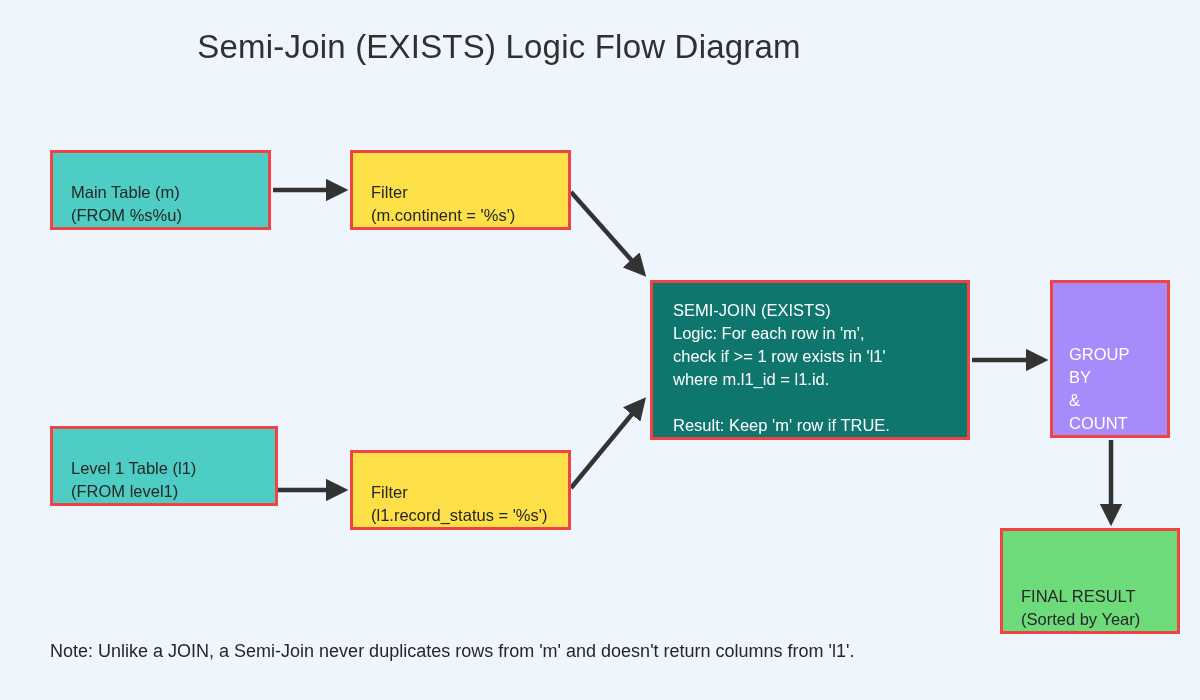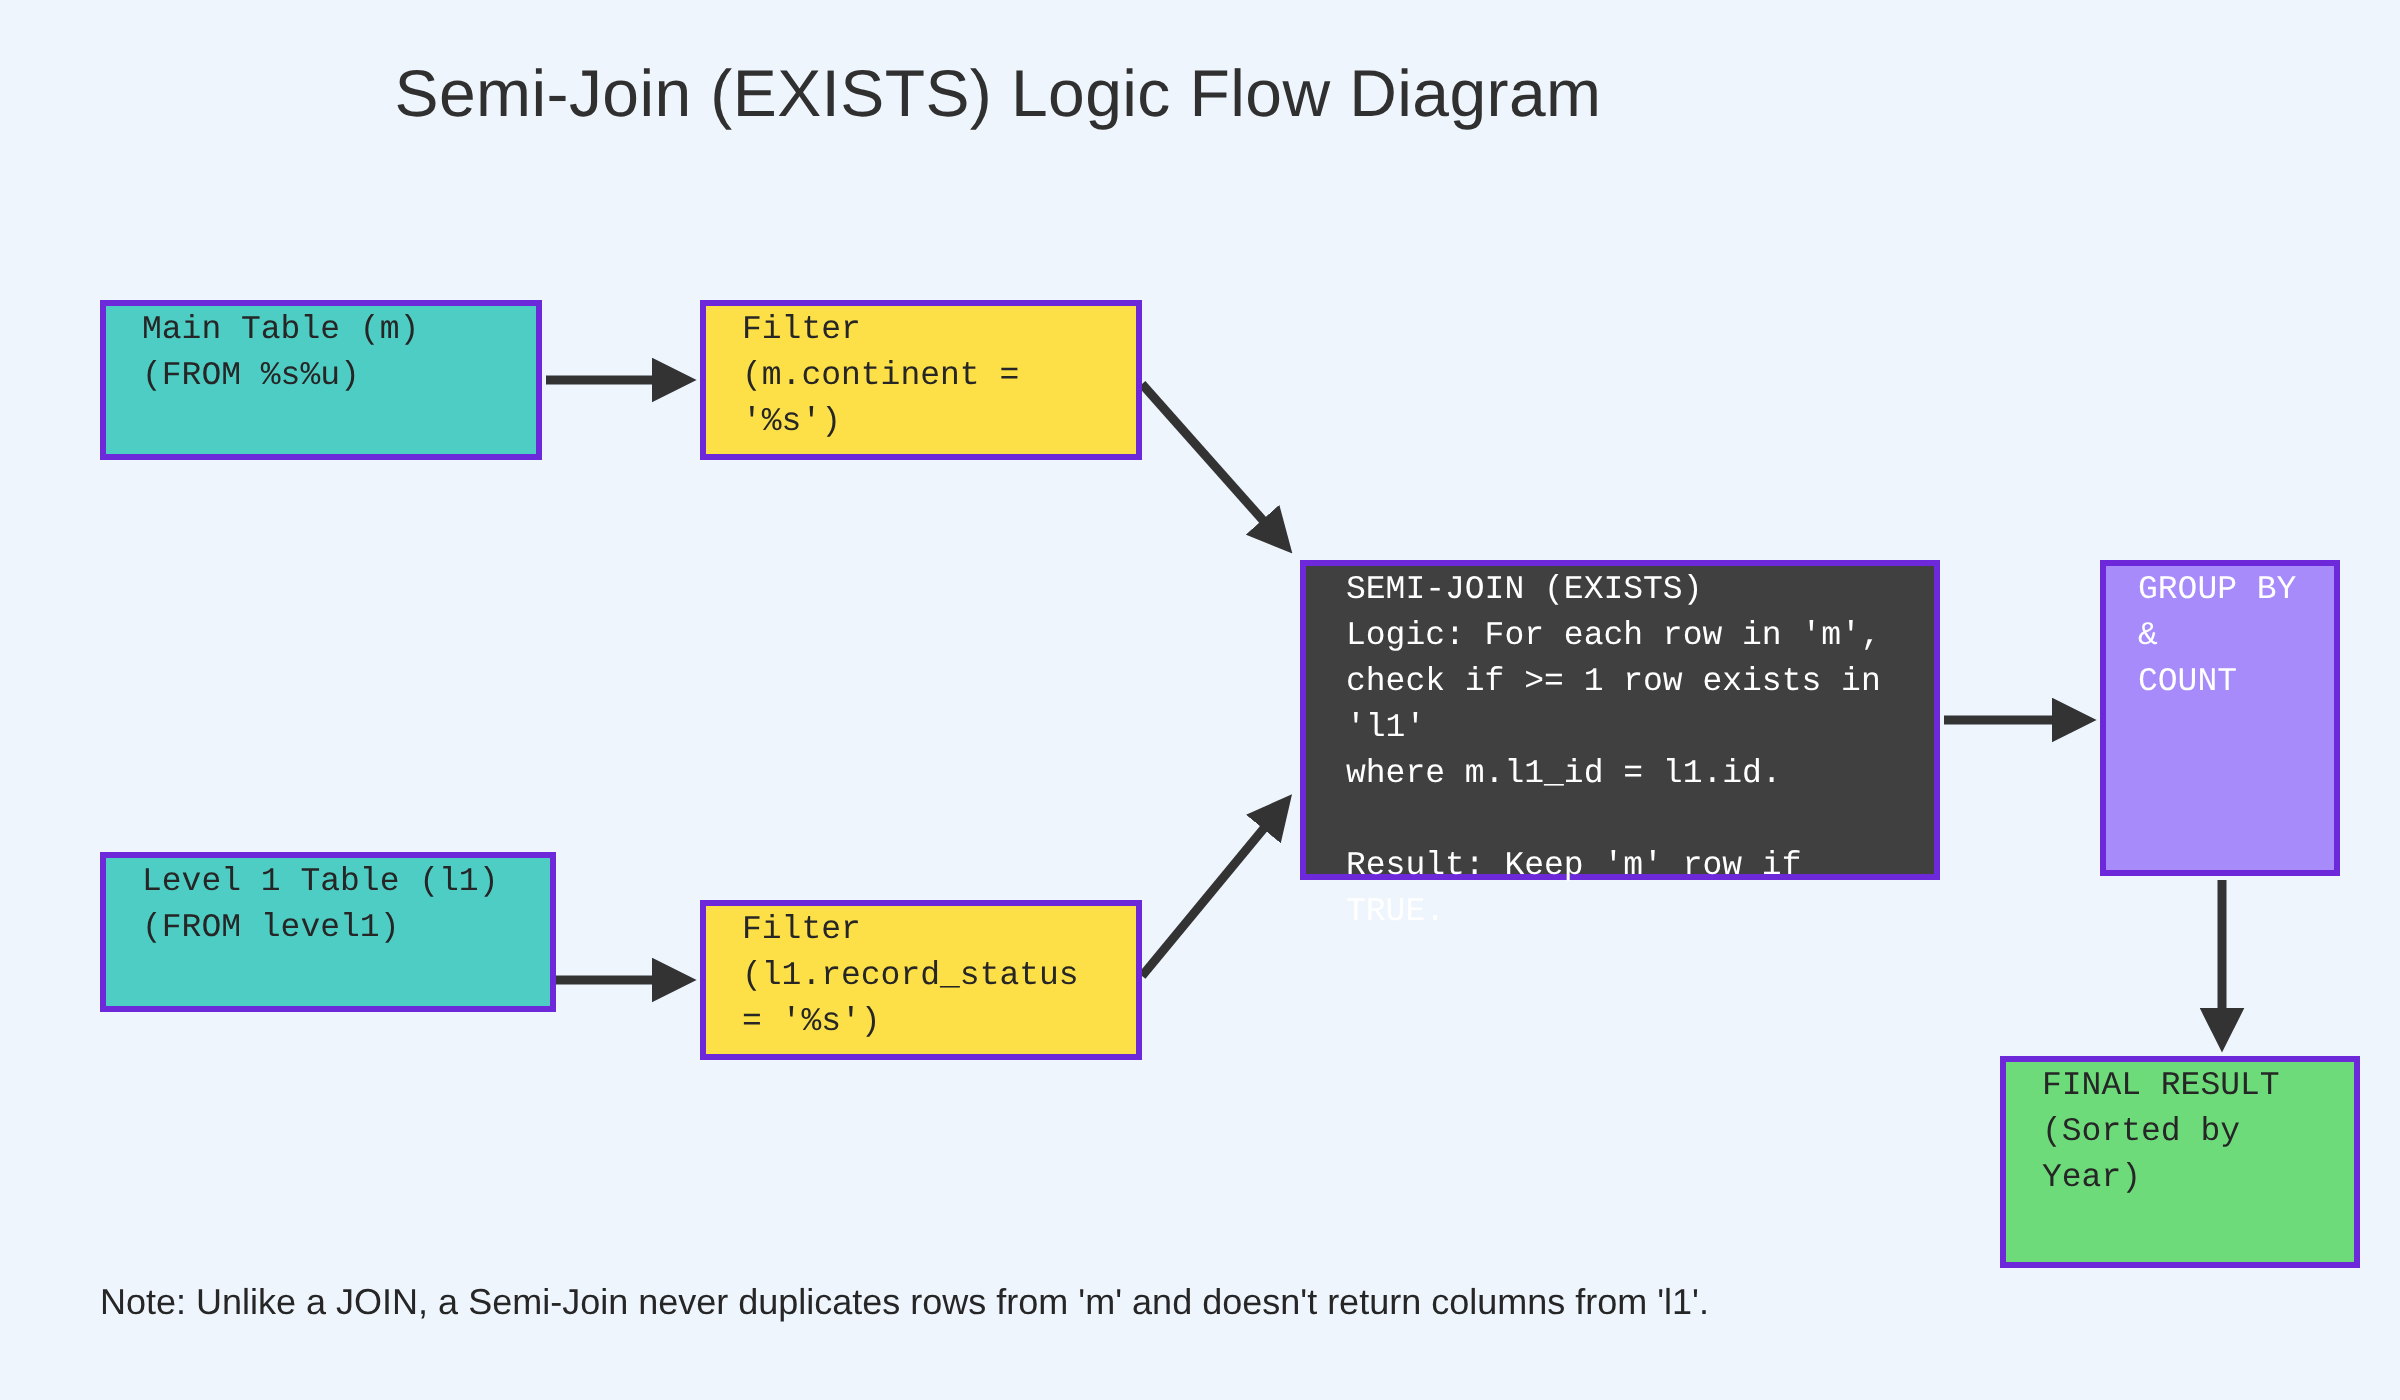--- a/index.html
+++ b/index.html
@@ -26,40 +26,39 @@
     width: 998px;
     text-align: center;
     font-size: 33px;
     font-weight: normal;
     color: #303030;
     letter-spacing: 0.2px;
   }
   .node {
     position: absolute;
     box-sizing: border-box;
-    border: 3px solid #6d28d9;
+    border: 3px solid #ef4444;
     display: flex;
     flex-direction: column;
-    justify-content: flex-start;
+    justify-content: flex-end;
     font-size: 16.5px;
     line-height: 23px;
     white-space: pre;
-    font-family: Liberation Mono, monospace;
   }
   .node .node-text {
     display: block;
     padding: 0 18px;
     white-space: pre-wrap;
   }
   .node.dark-text { color: #262626; }
   .node.light-text { color: #ffffff; }
 
   .node.teal   { background: #4ecdc4; }
   .node.yellow { background: #fde047; }
-  .node.red    { background: #404040; }
+  .node.red    { background: #0f766e; }
   .node.purple { background: #a78bfa; }
   .node.green  { background: #6edb7a; }
 
   
   #node-main-table   { left: 50px;   top: 150px; width: 221px; height: 80px; }
   #node-filter-main  { left: 350px;  top: 150px; width: 221px; height: 80px; }
   #node-level1-table { left: 50px;   top: 426px; width: 228px; height: 80px; }
   #node-filter-l1    { left: 350px;  top: 450px; width: 221px; height: 80px; }
   #node-semijoin     { left: 650px;  top: 280px; width: 320px; height: 160px; }
   #node-groupby      { left: 1050px; top: 280px; width: 120px; height: 158px; }

